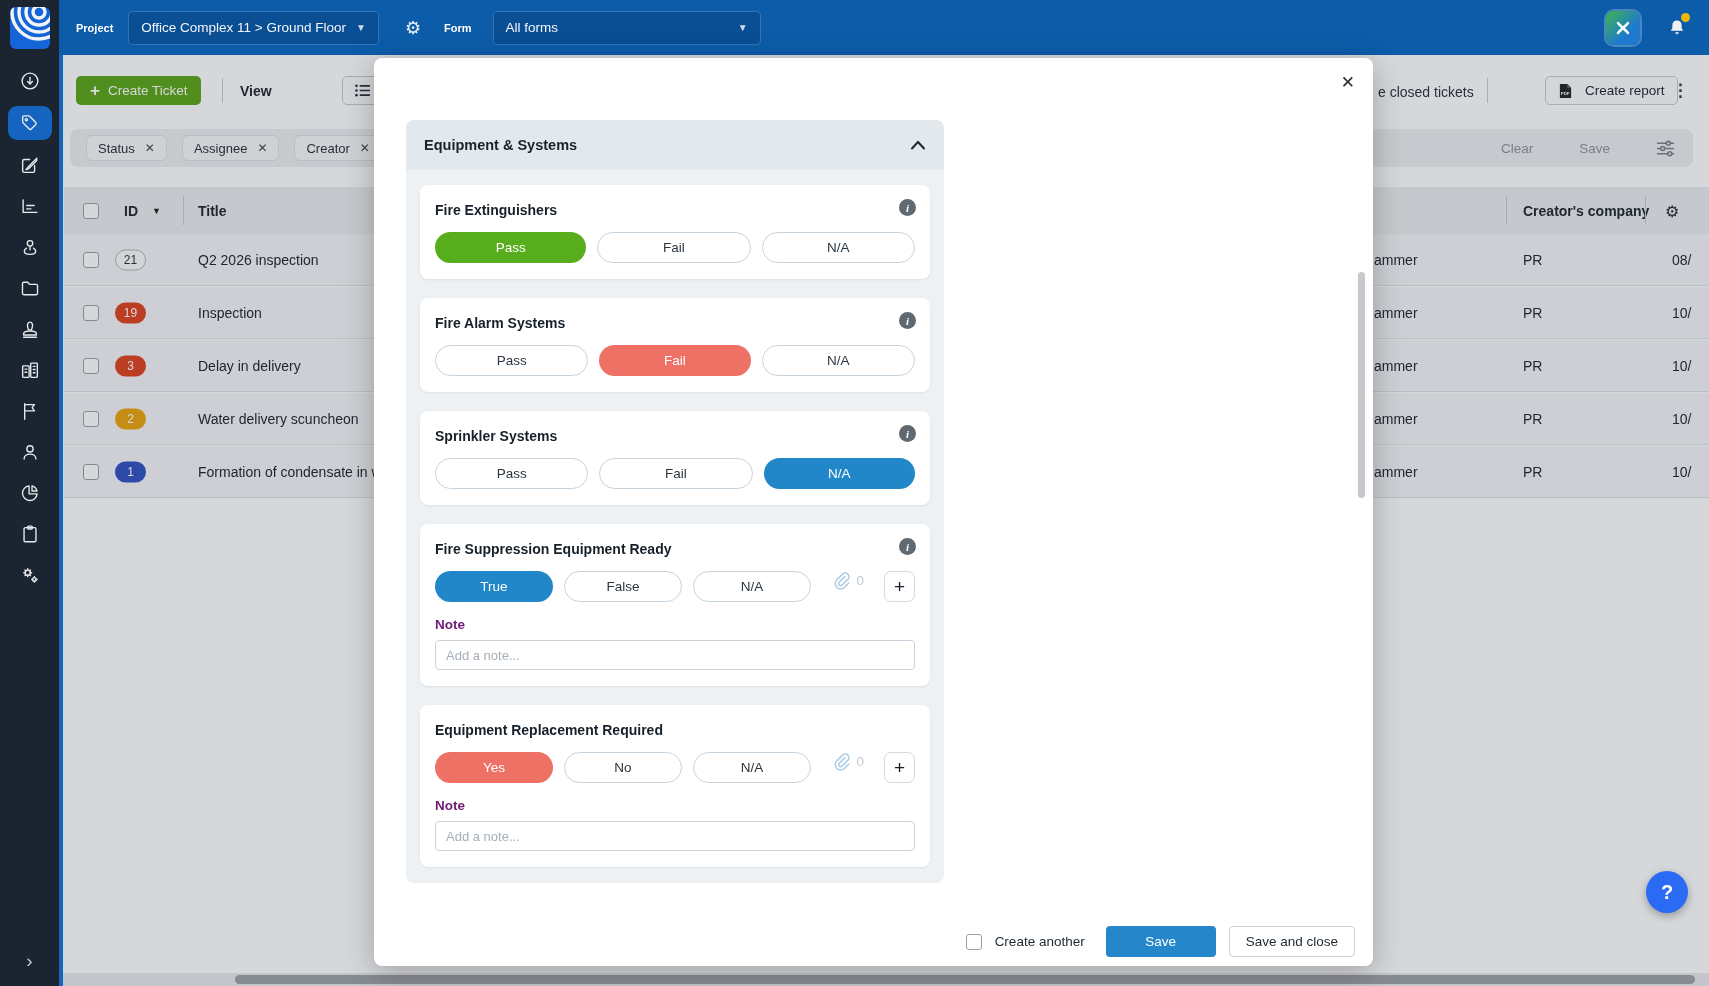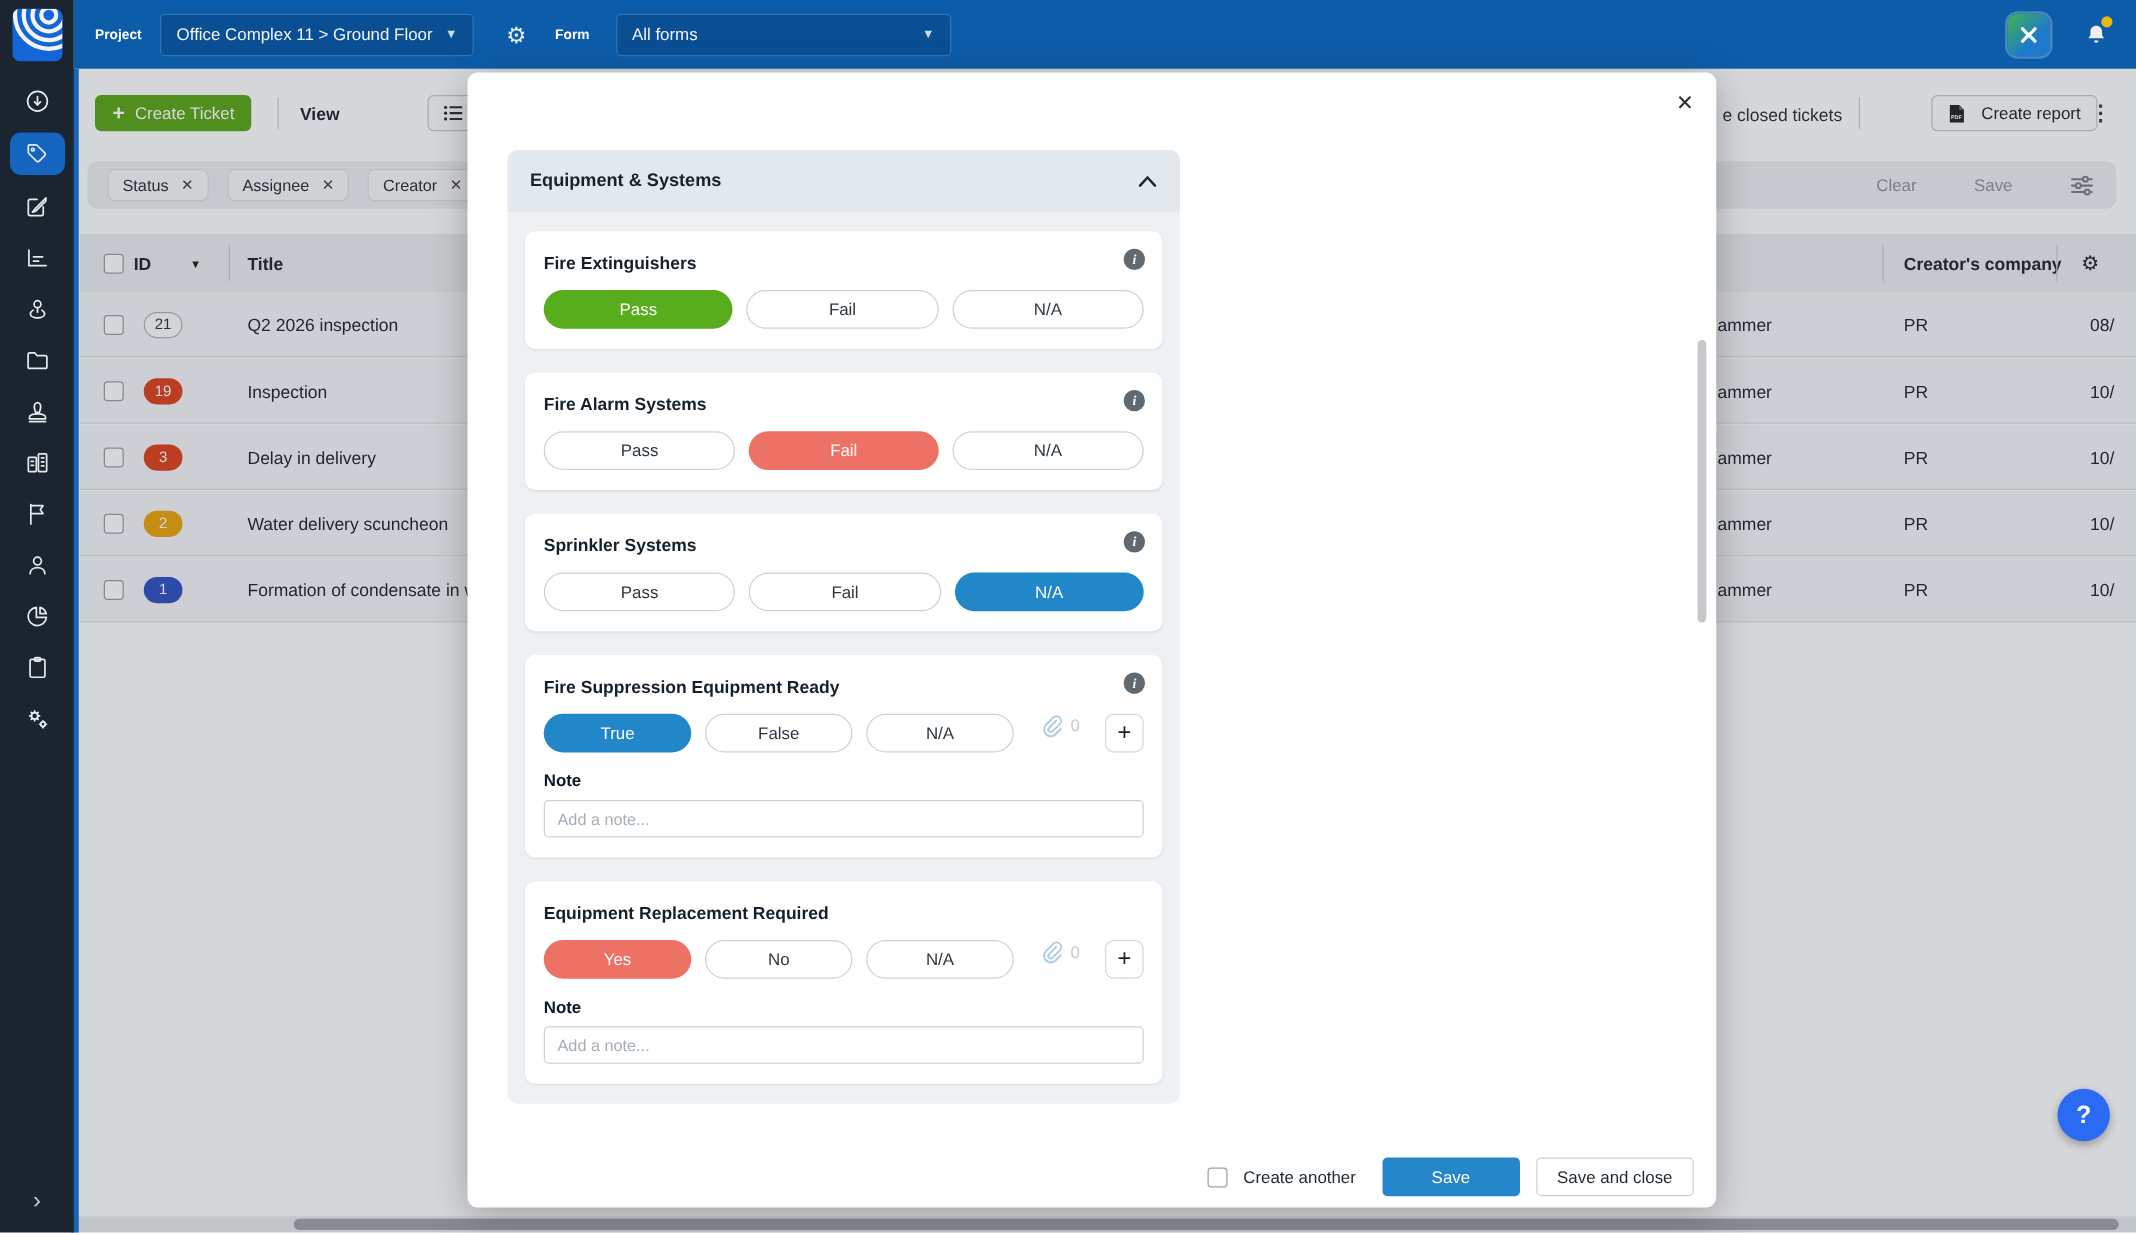--- a/index.html
+++ b/index.html
@@ -93,21 +93,21 @@
   .pills { display:flex; align-items:flex-start; gap:11px; }
   .pill { height:31px; border-radius:16px; border:1px solid #C6D3DD; background:#fff; color:#2B3640;
     font-size:13.5px; display:flex; align-items:center; justify-content:center; flex:1; cursor:pointer; }
   .pill.sel { border:none; color:#fff; }
   .pills.compact .pill { flex:0 0 118px; }
   .attach { margin-left:auto; display:flex; align-items:center; gap:6px; }
   .attach .cnt { font-size:13.5px; color:#C4CBD1; }
   .plusbtn { width:31px; height:31px; border:1px solid #D3DAE0; border-radius:7px; background:#fff;
     font-size:19px; color:#16202A; display:flex; align-items:center; justify-content:center;
     margin-left:9px; cursor:pointer; }
-  .note-label { font-weight:bold; font-size:13.5px; color:#0f172a; margin:15px 0 8px; }
+  .note-label { font-weight:bold; font-size:13.5px; color:#701a75; margin:15px 0 8px; }
   .note-input { width:100%; height:30px; border:1px solid #C9D3DB; border-radius:4px; padding:0 10px;
     font-size:13px; color:#333; font-family:"Liberation Sans",sans-serif; }
   .note-input::placeholder { color:#A6AFB8; }
   .vthumb { position:absolute; left:984px; top:214px; width:7px; height:226px; border-radius:4px;
     background:#C6C8CB; cursor:pointer; }
   .m-footer { position:absolute; right:18px; top:868px; display:flex; align-items:center; gap:13px; }
   .m-cb { width:16px; height:16px; border:1.5px solid #9AA1A8; border-radius:3px; background:#fff; cursor:pointer; }
   .m-cb-label { font-size:13.5px; color:#1E2830; margin-right:8px; }
   .btn-save { background:#2587C9; color:#fff; border:none; border-radius:4px; width:110px; height:31px;
     font-size:13.5px; cursor:pointer; }
@@ -307,21 +307,21 @@
           <circle cx="13" cy="3.5" r="2.1"></circle>
             <circle cx="7" cy="9" r="2.1"></circle>
             <circle cx="14.5" cy="14.5" r="2.1"></circle>
         </g>
       </svg>
     </div>
   </div>
 
   <div class="thead">
     <span class="cb" style="left:19px"></span>
-    <span class="cell" style="left:43px; font-weight:bold;">ID</span>
+    <span class="cell" style="left:60px; font-weight:bold;">ID</span>
     <span class="cell" style="left:88px; font-size:9px; color:#222;">▼</span>
     <span class="colsep" style="left:119px"></span>
     <span class="cell" style="left:134px; font-weight:bold;">Title</span>
     <span class="colsep" style="left:1442px"></span>
     <span class="cell" style="left:1459px; font-weight:bold;">Creator's company</span>
     <span class="colsep" style="left:1581px"></span>
     <span class="cell" style="left:1601px; font-size:16px;">⚙</span>
   </div>
   <div id="table-rows">
       <div class="trow" style="top: 234px;">

